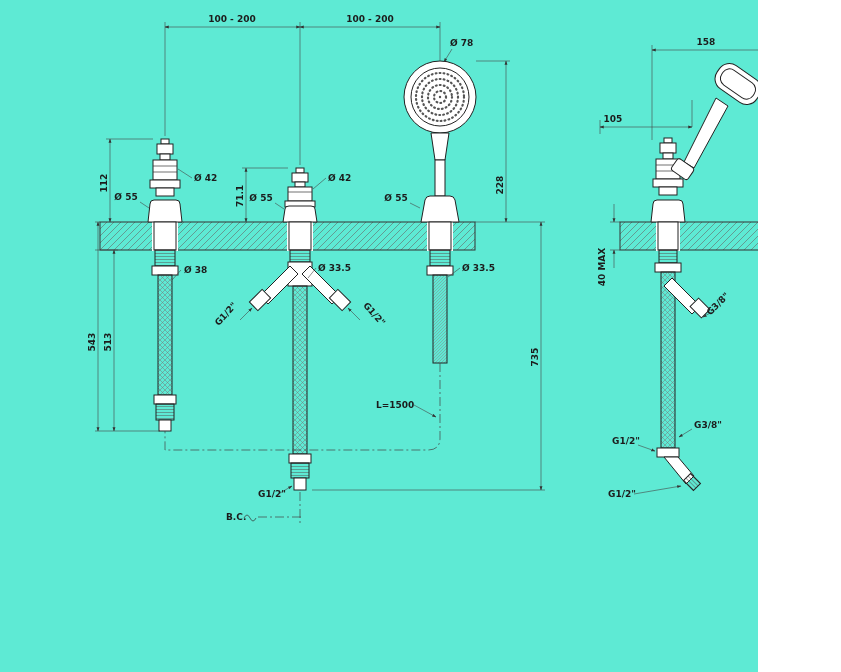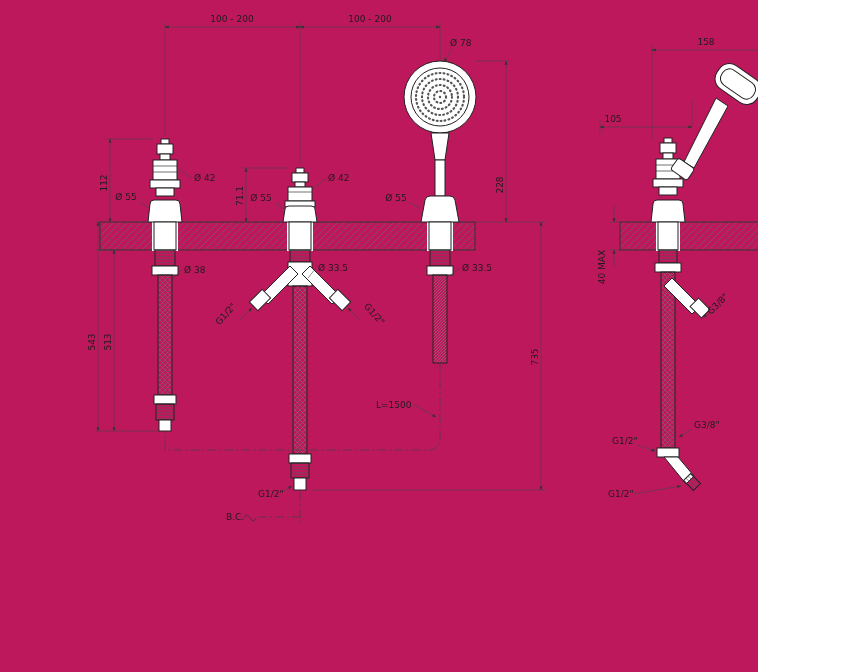--- a/index.html
+++ b/index.html
@@ -1,16 +1,16 @@
 <!DOCTYPE html>
 <html><head>
 <meta charset="utf-8">
 <style>
   html,body{margin:0;padding:0;background:#fff;}
-  .page{position:relative;width:758px;height:672px;background:#be185d;overflow:hidden;}
+  .page{position:relative;width:758px;height:672px;background:#5eead4;overflow:hidden;font-weight:bold;}
   svg{display:block;}
   .ol{stroke:#222;stroke-width:1;fill:#fff;}
   .ol2{stroke:#222;stroke-width:1;fill:none;}
   .thin{stroke:#333;stroke-width:.7;fill:none;}
   .dim{stroke:#444;stroke-width:.6;fill:none;}
   .lead{stroke:#444;stroke-width:.6;fill:none;}
   .dashdot{stroke:#444;stroke-width:.7;fill:none;stroke-dasharray:9 3 2 3;}
   .dots{stroke:#555;stroke-width:2.2;fill:none;stroke-dasharray:.8 3.2;stroke-linecap:round;}
   text{font-family:"DejaVu Sans","Liberation Sans",sans-serif;font-size:9px;fill:#1c1c1c;}
 </style>

